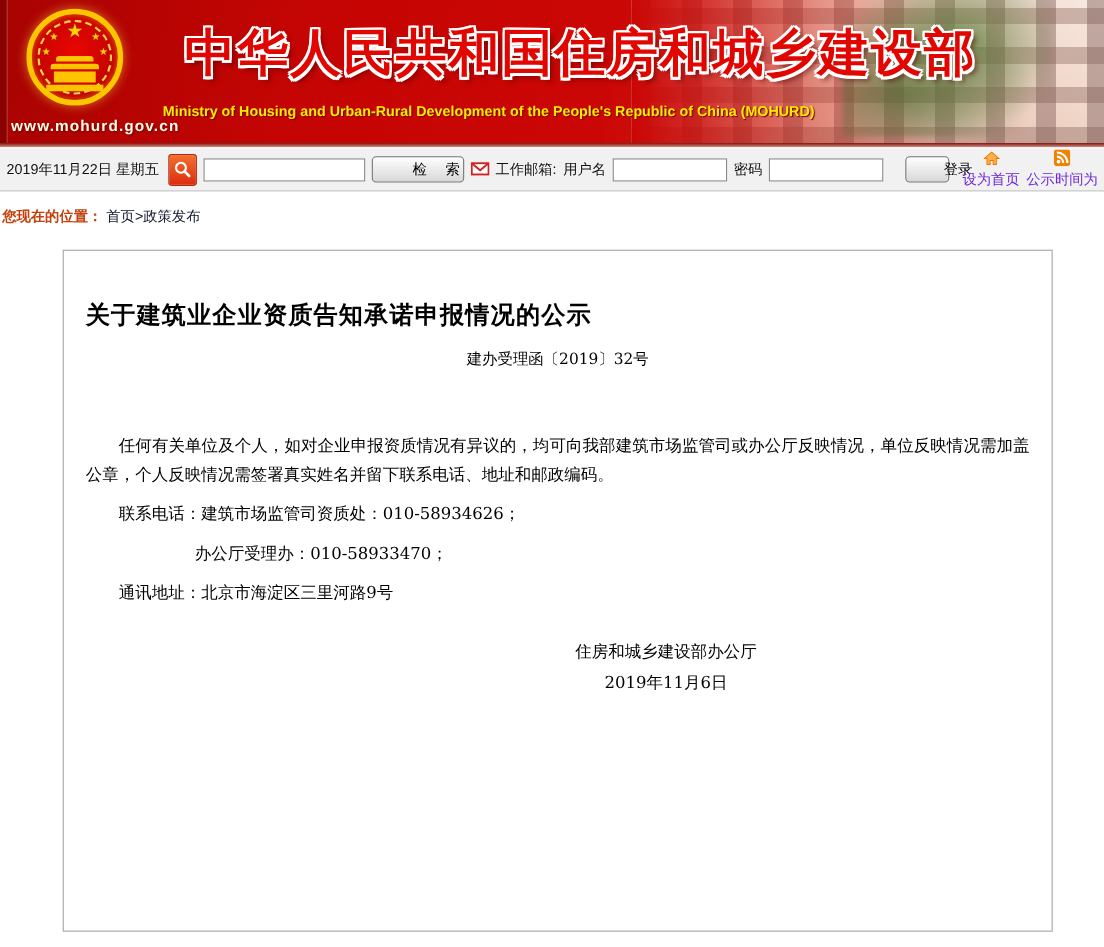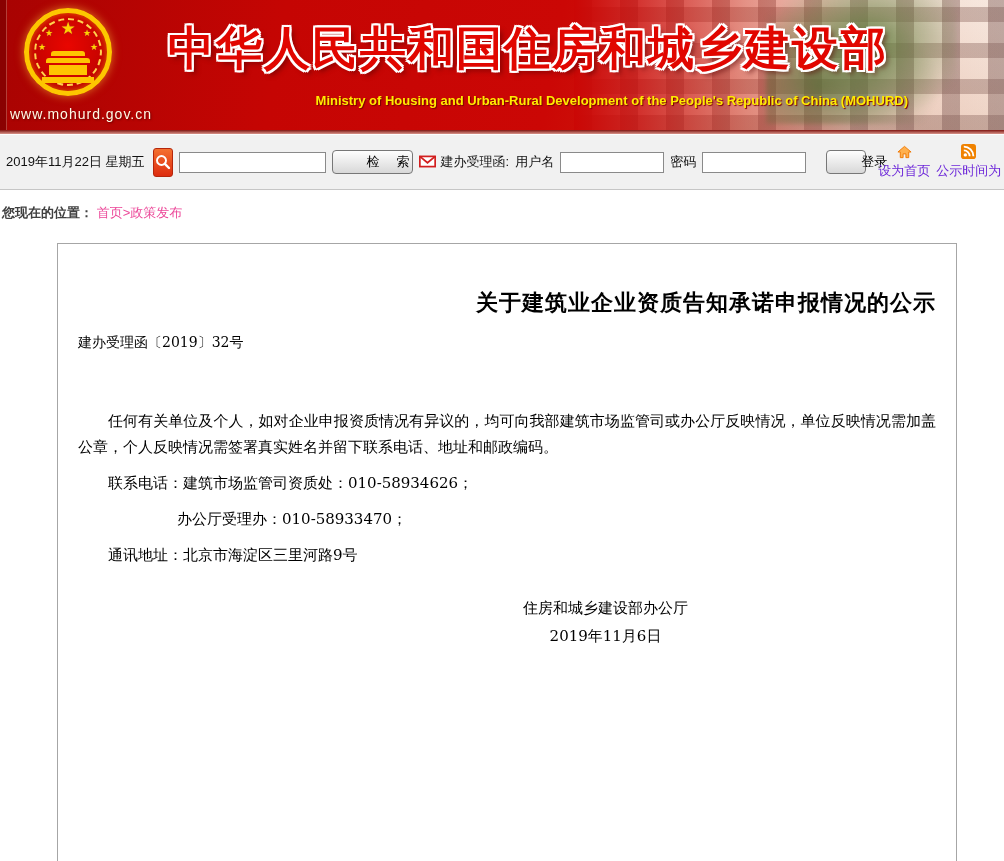--- a/index.html
+++ b/index.html
@@ -35,62 +35,62 @@
   .star-big { left:50%; top:7px; transform:translateX(-50%); font-size:17px; }
   .star-s1 { left:16px; top:16px; font-size:9px; }
   .star-s2 { right:16px; top:16px; font-size:9px; }
   .star-s3 { left:9px;  top:30px; font-size:9px; }
   .star-s4 { right:9px; top:30px; font-size:9px; }
   .gate { position:absolute; left:50%; transform:translateX(-50%); background:#ffc400; }
   .gate-roof1 { top:38px; width:34px; height:5px; border-radius:3px 3px 0 0; }
   .gate-roof2 { top:45px; width:44px; height:5px; border-radius:3px 3px 0 0; }
   .gate-body  { top:52px; width:38px; height:10px; }
   .gate-base  { top:64px; width:52px; height:6px; }
-  .site-url { position:absolute; left:10px; top:106px; color:#fffbe6; font-weight:normal;
+  .site-url { position:absolute; left:10px; top:106px; color:#fffbe6; font-weight:bold;
             font-size:14px; letter-spacing:1px; text-shadow:1px 1px 2px #6e0000; }
   .banner-title { position:absolute; left:148px; top:18px; width:760px; text-align:center;
             font-size:46px; font-weight:bold; color:#e10600; letter-spacing:2px; white-space:nowrap;
             text-shadow:-2px -2px 0 #fff, 2px -2px 0 #fff, -2px 2px 0 #fff, 2px 2px 0 #fff,
                         0 -2px 0 #fff, 0 2px 0 #fff, -2px 0 0 #fff, 2px 0 0 #fff,
                         4px 4px 5px rgba(80,0,0,.55); }
-  .banner-sub { position:absolute; left:148px; top:93px; width:760px; text-align:right;
+  .banner-sub { position:absolute; left:148px; top:93px; width:760px; text-align:left;
             font-size:13px; font-weight:bold; color:#ffec00; text-shadow:1px 1px 1px #7c0000; }
   .banner-sep { height:4px; background:linear-gradient(#7e1511,#d9948a); }
 
   
-  .toolbar { height:56px; background:#f1f1f1; border-top:1px solid #fdfdfd;
+  .toolbar { height:40px; background:#f1f1f1; border-top:1px solid #fdfdfd;
             border-bottom:1px solid #c6c6c6; display:flex; align-items:center;
             padding:0 6px; gap:6px; font-size:13px; color:#111; white-space:nowrap; }
   .tb-date { margin-right:2px; }
   .magni-btn { width:29px; height:29px; border:1px solid #b5260b; border-radius:3px;
             background:linear-gradient(#f4702f,#dd2c0f); display:flex; align-items:center;
             justify-content:center; cursor:pointer; }
   .tb-input { height:21px; border:1px solid #8a8a8a; background:#fff; font-size:12px; padding:0 4px; }
   .search-input { width:147px; }
   .cred-input { width:104px; }
   .tb-btn { height:24px; border:1px solid #777; border-radius:4px;
             background:linear-gradient(#fefefe,#d8d8d8); font-size:13px; cursor:pointer;
             font-family:inherit; color:#000;padding-left:34px; }
   .search-btn { width:88px; letter-spacing:2px; }
   .login-btn { width:40px;margin-left:14px; }
   .tb-spacer { flex:1; }
   .tb-link { display:flex; align-items:center; gap:3px; cursor:pointer; color:#6d28d9;flex-direction:column; }
   .icon16 { width:16px; height:14px; display:inline-block; }
 
   
   .crumbs { margin:14px 0 0 2px; font-size:13px; }
-  .crumb-label { color:#404040; font-weight:bold; }
-  .crumb-path { color:#ec4899; cursor:pointer; }
+  .crumb-label { color:#c2410c; font-weight:bold; }
+  .crumb-path { color:#0f172a; cursor:pointer; }
 
   
   .docbox { width:900px; margin:21px 0 0 57px; border:1px solid #a6a6a6; background:#fff;
             min-height:620px; padding:44px 20px 0 20px;
             font-family:"DejaVu Serif", serif; color:#000; }
-  .doc-title { text-align:right; font-size:22px; font-weight:bold; letter-spacing:1px; }
-  .doc-number { text-align:left; font-size:14px; margin-top:16px; }
+  .doc-title { text-align:left; font-size:22px; font-weight:bold; letter-spacing:1px; }
+  .doc-number { text-align:center; font-size:14px; margin-top:16px; }
   .doc-body { margin-top:56px; font-size:15px; line-height:26px; text-align:justify; }
   .doc-body p { margin-bottom:10px; }
   .p-indent { text-indent:2em; }
   .p-indent7 { text-indent:6.6em; }
   .signature { margin-top:26px; width:fit-content; margin-left:auto; margin-right:248px;
             text-align:center; font-size:15px; line-height:28px; }
 </style>
 </head>
 <body>
 
@@ -132,21 +132,21 @@
 
   <input class="tb-input search-input" type="text" style="">
   <button class="tb-btn search-btn">检　索</button>
 
   <span class="icon16">
     <svg width="17" height="13" viewBox="0 0 20 14">
       <rect x="1" y="1" width="18" height="12" fill="#fff" stroke="#d21f1f" stroke-width="2"></rect>
       <path d="M1 1 L10 8.5 L19 1" fill="none" stroke="#d21f1f" stroke-width="2"></path>
     </svg>
   </span>
-  <span>建办受理函:</span>
+  <span>工作邮箱:</span>
   <span>用户名</span>
   <input class="tb-input cred-input" type="text" style="">
   <span>密码</span>
   <input class="tb-input cred-input" type="password" style="">
   <button class="tb-btn login-btn">登录</button>
 
   <span class="tb-spacer"></span>
 
   <span class="tb-link">
     <svg width="15" height="14" viewBox="0 0 16 14">

